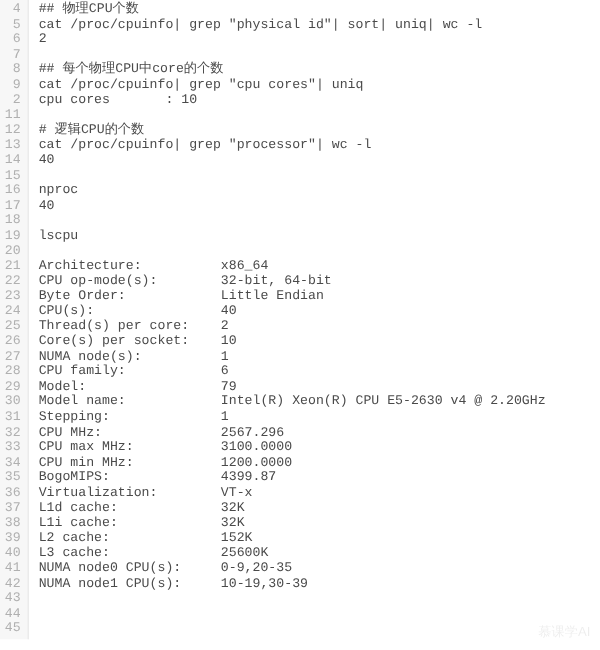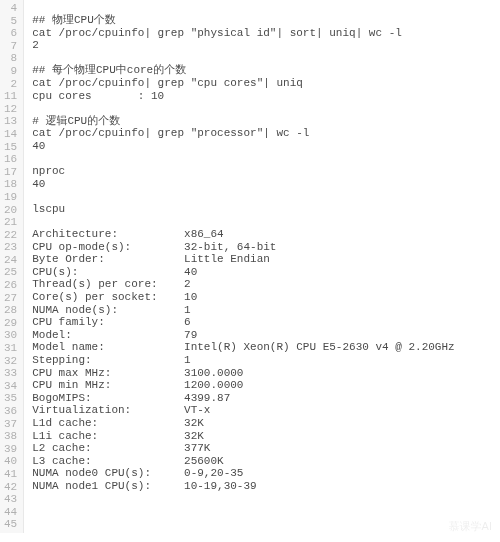--- a/index.html
+++ b/index.html
@@ -22,21 +22,20 @@
     user-select: none;
     border-right: 1px solid #e8e8e8;
     flex-shrink: 0;
   }
   .gutter div {
     height: 12.6px;
     line-height: 12.6px;
   }
   .lines {
     padding: 2px 0 2px 8px;
-    margin-top: 12px;
   }
   .lines div {
     height: 12.6px;
     line-height: 12.6px;
     white-space: pre;
   }
   .watermark {
     position: fixed;
     right: 8px;
     bottom: 8px;
@@ -115,26 +114,27 @@
       <div>CPU op-mode(s):        32-bit, 64-bit</div>
       <div>Byte Order:            Little Endian</div>
       <div>CPU(s):                40</div>
       <div>Thread(s) per core:    2</div>
       <div>Core(s) per socket:    10</div>
       <div>NUMA node(s):          1</div>
       <div>CPU family:            6</div>
       <div>Model:                 79</div>
       <div>Model name:            Intel(R) Xeon(R) CPU E5-2630 v4 @ 2.20GHz</div>
       <div>Stepping:              1</div>
+      <div>CPU MHz:               2567.296</div>
       <div>CPU max MHz:           3100.0000</div>
       <div>CPU min MHz:           1200.0000</div>
       <div>BogoMIPS:              4399.87</div>
       <div>Virtualization:        VT-x</div>
       <div>L1d cache:             32K</div>
       <div>L1i cache:             32K</div>
-      <div>L2 cache:              377K</div>
+      <div>L2 cache:              152K</div>
       <div>L3 cache:              25600K</div>
       <div>NUMA node0 CPU(s):     0-9,20-35</div>
       <div>NUMA node1 CPU(s):     10-19,30-39</div>
     </div>
 </div>
 
 <div class="watermark">慕课学AI</div>
 
 </body></html>

